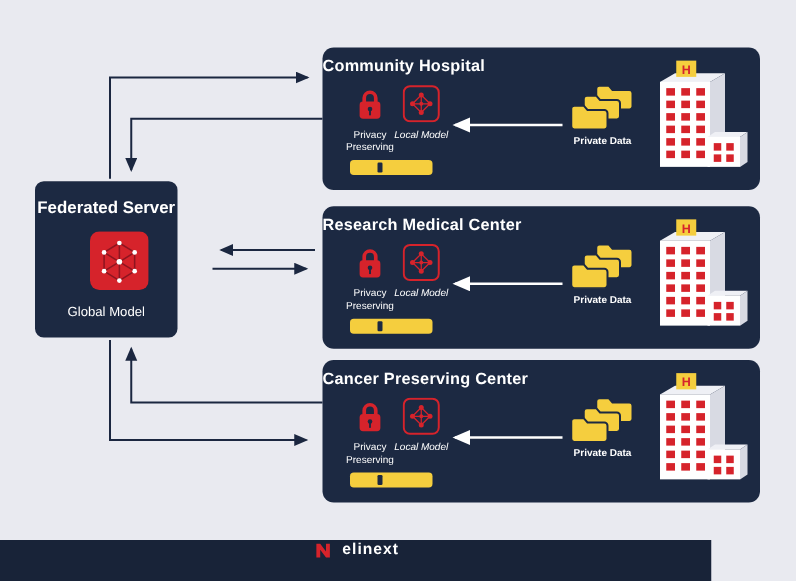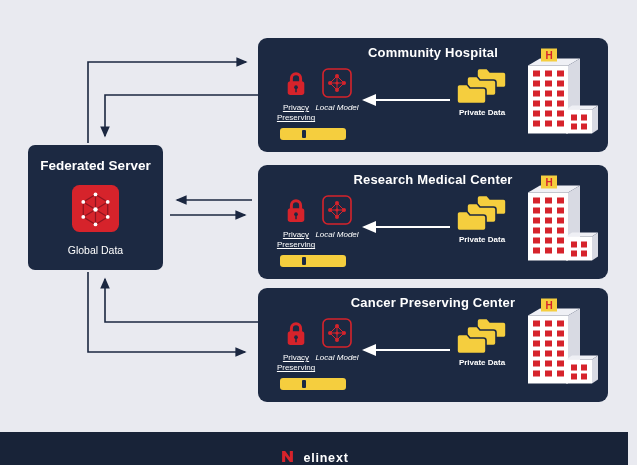--- a/index.html
+++ b/index.html
@@ -2,49 +2,49 @@
 <html><head>
 <meta charset="utf-8">
 <style>
   * { margin:0; padding:0; box-sizing:border-box; }
   body { font-family:"Liberation Sans", sans-serif; background:#cfd2dc; }
   .page { position:relative; width:637px; height:465px; background:#e9eaf0; overflow:hidden; margin:0 auto; }
 
   
   .panel { position:absolute; left:258px; width:350px; height:114px; background:#1c2942; border-radius:9px; }
   #panel-0 { top:38px; } #panel-1 { top:165px;padding-left:24px; } #panel-2 { top:288px; }
-  .panel-title { position:absolute; top:7px; left:0; width:100%; text-align:center; color:#ffffff; font-size:13px; font-weight:700; letter-spacing:.2px; }
+  .panel-title { position:absolute; top:7px; left:0; width:100%; text-align:left; color:#ffffff; font-size:13px; font-weight:700; letter-spacing:.2px; }
   .icon { position:absolute; display:block; }
   .icon svg { display:block; width:100%; height:100%; }
   .lock { left:26px; top:31px; width:24px; height:29px; }
   .net { left:64px; top:30px; width:30px; height:30px; }
   .lbl { position:absolute; color:#ffffff; font-size:8px; line-height:1.3; text-align:center; }
-  .privacy { left:8px; top:65px; width:60px;text-decoration:underline; }
+  .privacy { left:8px; top:65px; width:60px; }
   .model { left:57px; top:65px; width:44px;font-style:italic; }
   .progress { position:absolute; left:22px; top:90px; width:66px; height:12px; background:#f5ce3e; border-radius:3px; }
   .tick { position:absolute; left:22px; top:2px; width:4px; height:8px; background:#1c2942; border-radius:1px; }
   .flow-arrow { position:absolute; left:98px; top:54px; width:102px; height:16px; }
   .folders { left:198px; top:26px; width:52px; height:40px; }
   .data { left:186px; top:70px; width:76px;font-weight:bold; }
   .building { right:8px; top:9px; width:92px; height:97px; }
 
   
-  .server { position:absolute; left:28px; top:145px; width:135px; height:125px; background:#1c2942; border-radius:7px;text-decoration:underline; }
+  .server { position:absolute; left:28px; top:145px; width:114px; height:125px; background:#1c2942; border-radius:7px;text-decoration:underline; }
   .server-title { position:absolute; top:13px; left:0; width:100%; text-align:center; color:#ffffff; font-size:13.5px; font-weight:700; }
   .server-icon { position:absolute; left:44px; top:40px; width:47px; height:47px; }
   .server-icon svg { display:block; width:100%; height:100%; }
   .server-model { position:absolute; top:99px; left:0; width:100%; text-align:center; color:#ffffff; font-size:10.5px; }
 
   
   #arrows { position:absolute; left:0; top:0; width:637px; height:465px; pointer-events:none; }
   .conn { fill:none; stroke:#1b2740; stroke-width:1.6; }
   .white-arrow { fill:none; stroke:#ffffff; stroke-width:2; }
 
   
-  .footer { position:absolute; left:0; top:432px; width:628px; height:33px; background:#182338; display:flex; align-items:flex-end; justify-content:center; gap:7px; }
+  .footer { position:absolute; left:0; top:432px; width:569px; height:33px; background:#182338; display:flex; align-items:flex-start; justify-content:center; gap:7px; }
   .brand-icon { width:17px; height:17px; display:block; }
   .brand-text { color:#ffffff; font-size:12.5px; font-weight:600; letter-spacing:.8px; }
 </style>
 </head>
 <body>
 
 <div class="page">
 
   <svg width="0" height="0" style="position:absolute" aria-hidden="true">
     <defs>
@@ -159,21 +159,21 @@
     <path class="conn" d="M258 322 L105 322 L105 279" marker-end="url(#ah-n)"></path>
   </svg>
 
   <section class="server">
     <h1 class="server-title">Federated Server</h1>
     <span class="server-icon">
       <svg viewBox="0 0 50 50">
           <use href="#sym-server"></use>
         </svg>
     </span>
-    <div class="server-model">Global Data</div>
+    <div class="server-model">Global Model</div>
   </section>
 
   <section class="panel" id="panel-0">
     <h2 class="panel-title">Community Hospital</h2>
     <span class="icon lock">
         <svg viewBox="0 0 26 31">
           <use href="#sym-lock"></use>
         </svg>
       </span>
     <span class="icon net">

